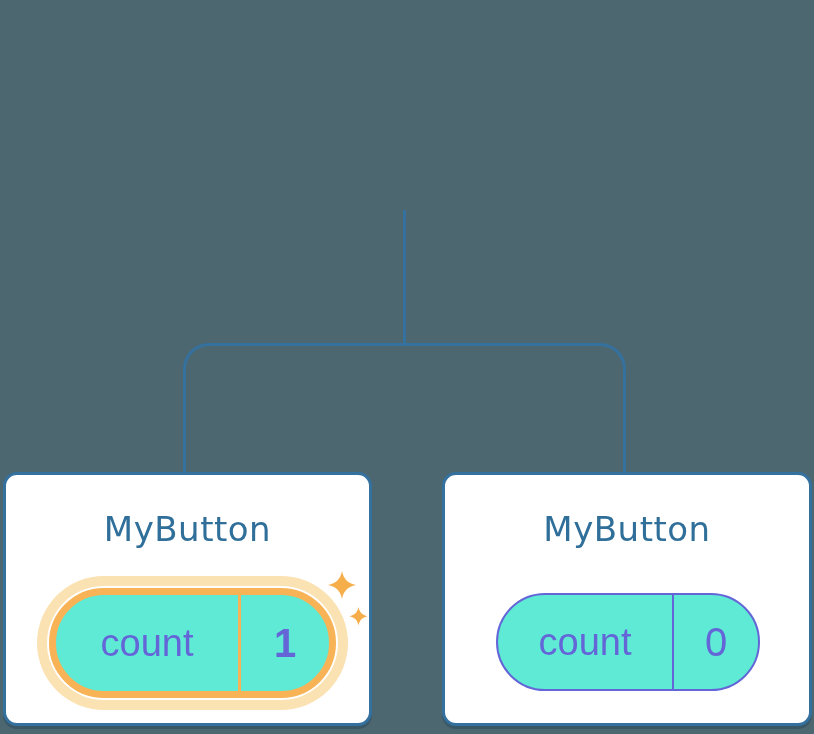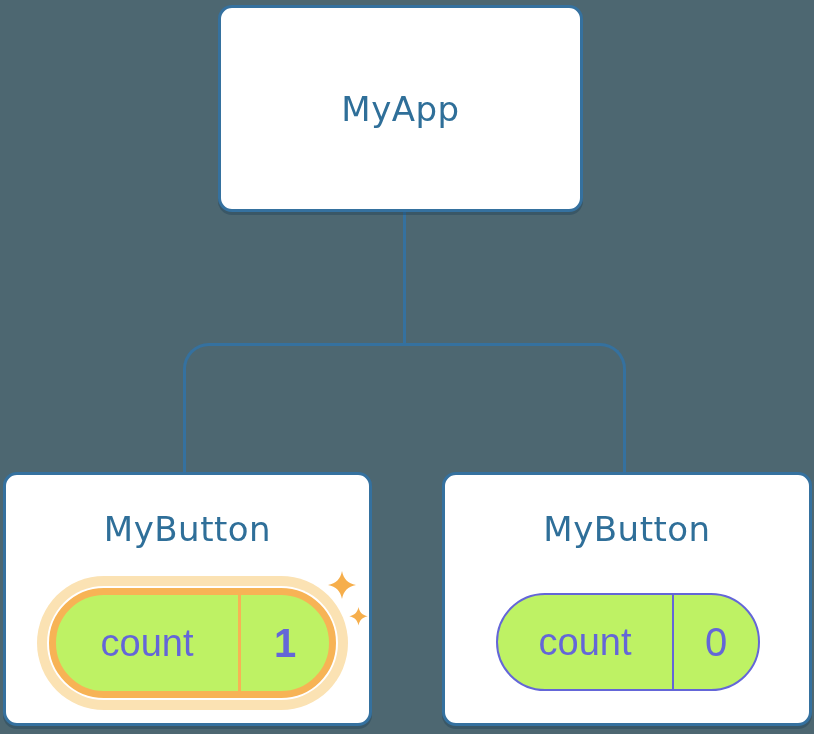--- a/index.html
+++ b/index.html
@@ -59,21 +59,21 @@
     width: 443px; height: 129px;
     box-sizing: border-box;
     border: 3px solid var(--node-border, #35719f);
     border-bottom: none;
     border-radius: 26px 26px 0 0;
   }
 
   
   .pill {
     position: absolute;
-    background: #bef264;
+    background: #5eead4;
     box-sizing: border-box;
     border-radius: 70px;
     display: flex;
     align-items: stretch;
     font-family: "Liberation Sans", sans-serif;
     color: var(--state-purple, #6466d8);
   }
   .pill-plain {
     left: 51px; top: 118px;
     width: 264px; height: 98px;
@@ -112,23 +112,20 @@
   }
 </style>
 </head>
 <body>
 
 <div class="canvas">
 
   <div class="connector-stem"></div>
   <div class="connector-branch"></div>
 
-  <div class="card root">
-    <div class="node-title">MyApp</div>
-  </div>
 
   <div class="card child-left">
     <div class="node-title child-title">MyButton</div>
 
     <div class="pill pill-highlight">
       <div class="pill-label">count</div>
       <div class="pill-value">1</div>
     </div>
 
     <svg class="sparkles" width="52" height="68" viewBox="0 0 52 68" aria-hidden="true">

